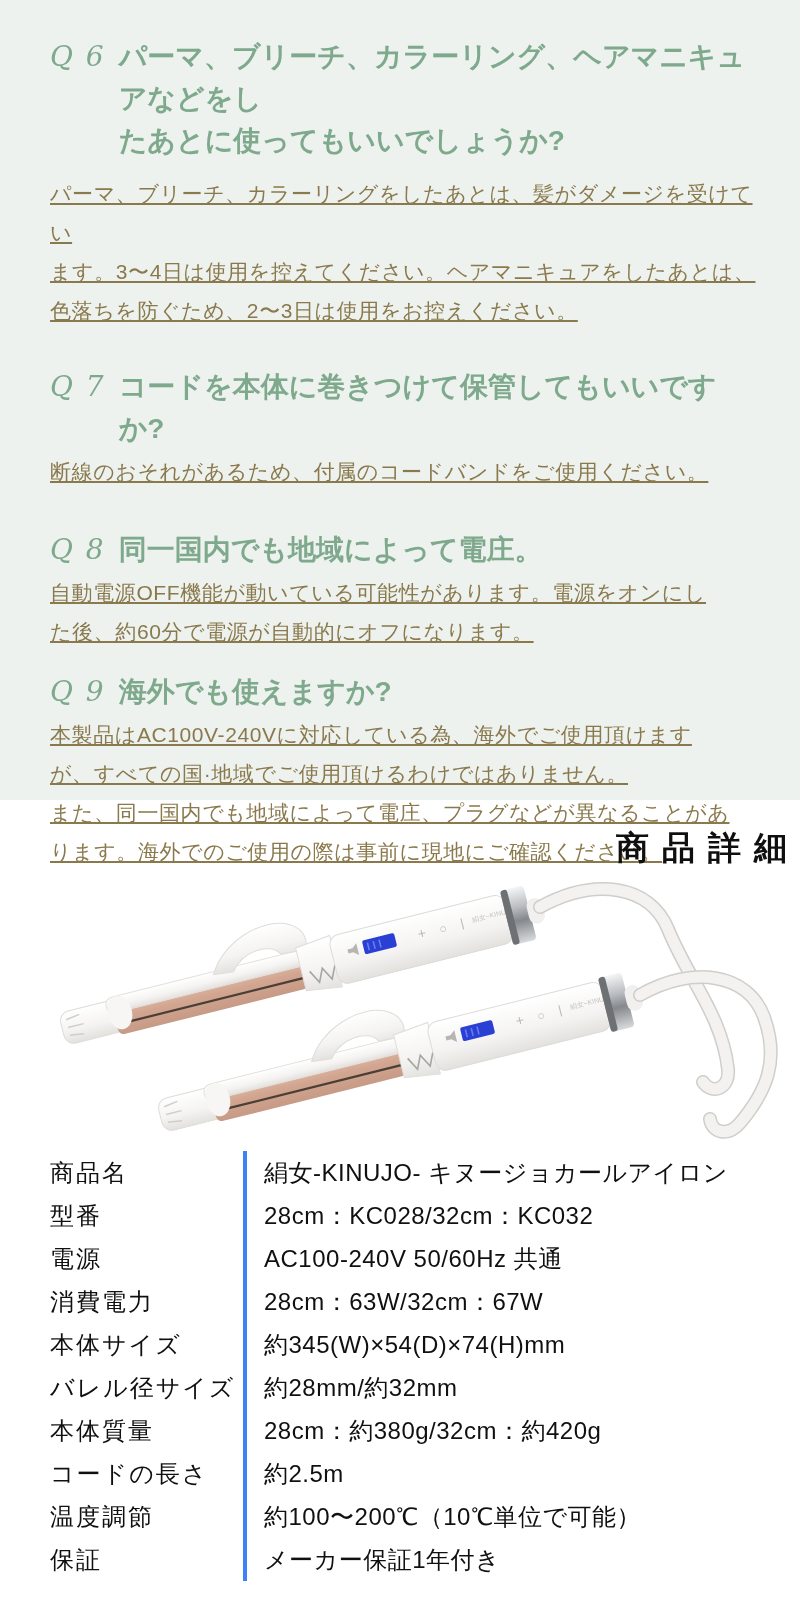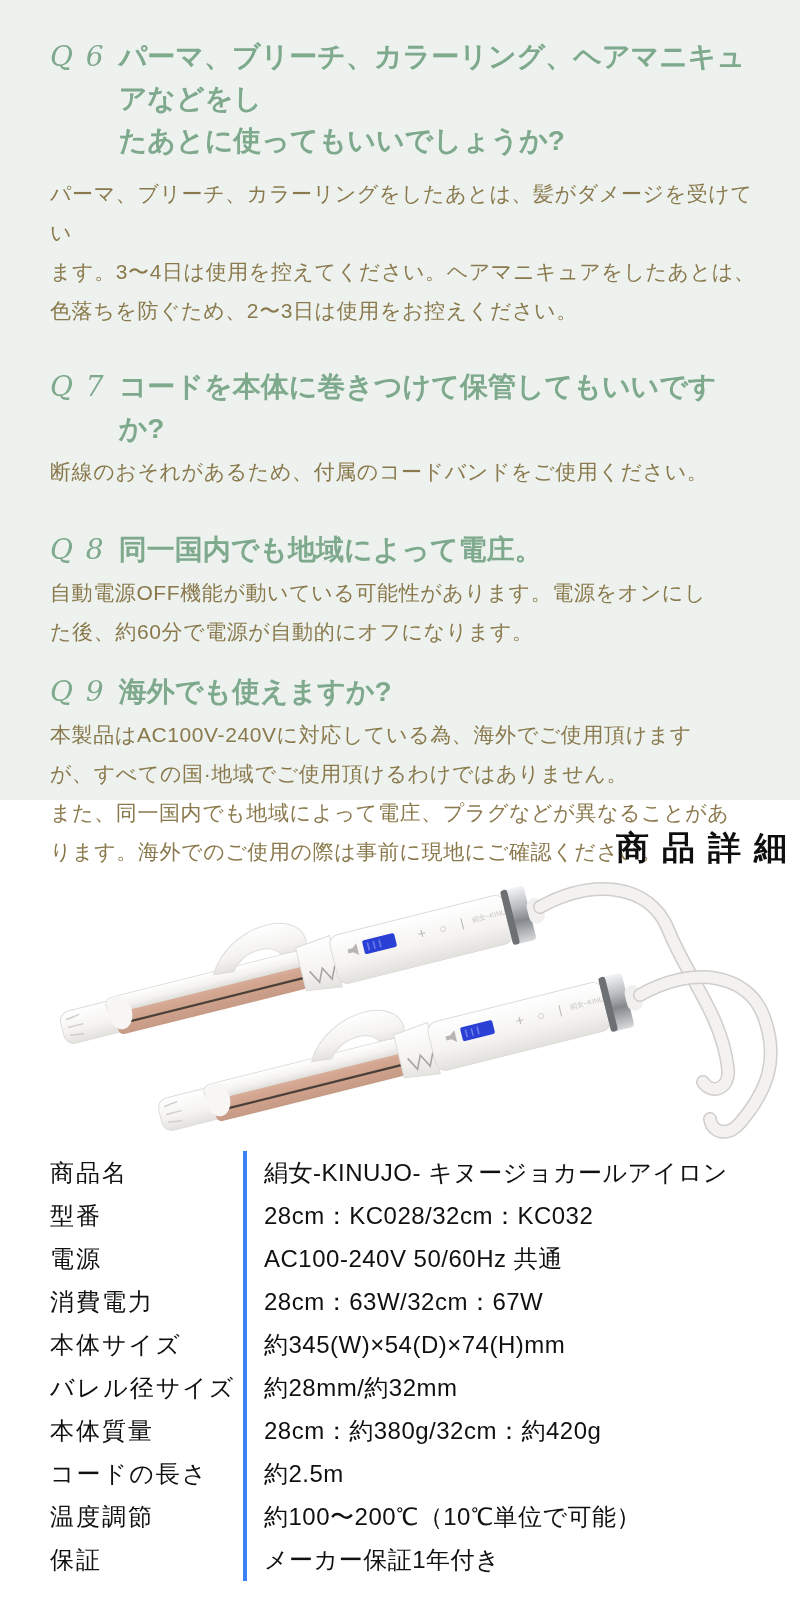--- a/index.html
+++ b/index.html
@@ -20,20 +20,21 @@
     font-weight:normal;letter-spacing:2px;
   }
   .q-title{
     font-size:28px;font-weight:bold;line-height:42px;
     white-space:pre-line;margin-top:0;letter-spacing:0px;max-width:660px;
   }
   .answer{
     color:#8a794c;font-size:21px;line-height:39px;
     white-space:pre-line;margin:12px 2px 0 0;letter-spacing:0.6px;
     max-width:712px;
+    text-decoration:underline;
   }
   .mt-q7{margin-top:36px;}
   .mt-q8{margin-top:38px;text-align:right;}
   .mt-q9{margin-top:20px;}
   .tight{margin-top:2px;}
   
   .details-section{background:#ffffff;}
   .details-title{
     text-align:right;font-size:33px;font-weight:bold;color:#0f0f0f;
     letter-spacing:13px;margin:0;padding:26px 0 0 13px;

